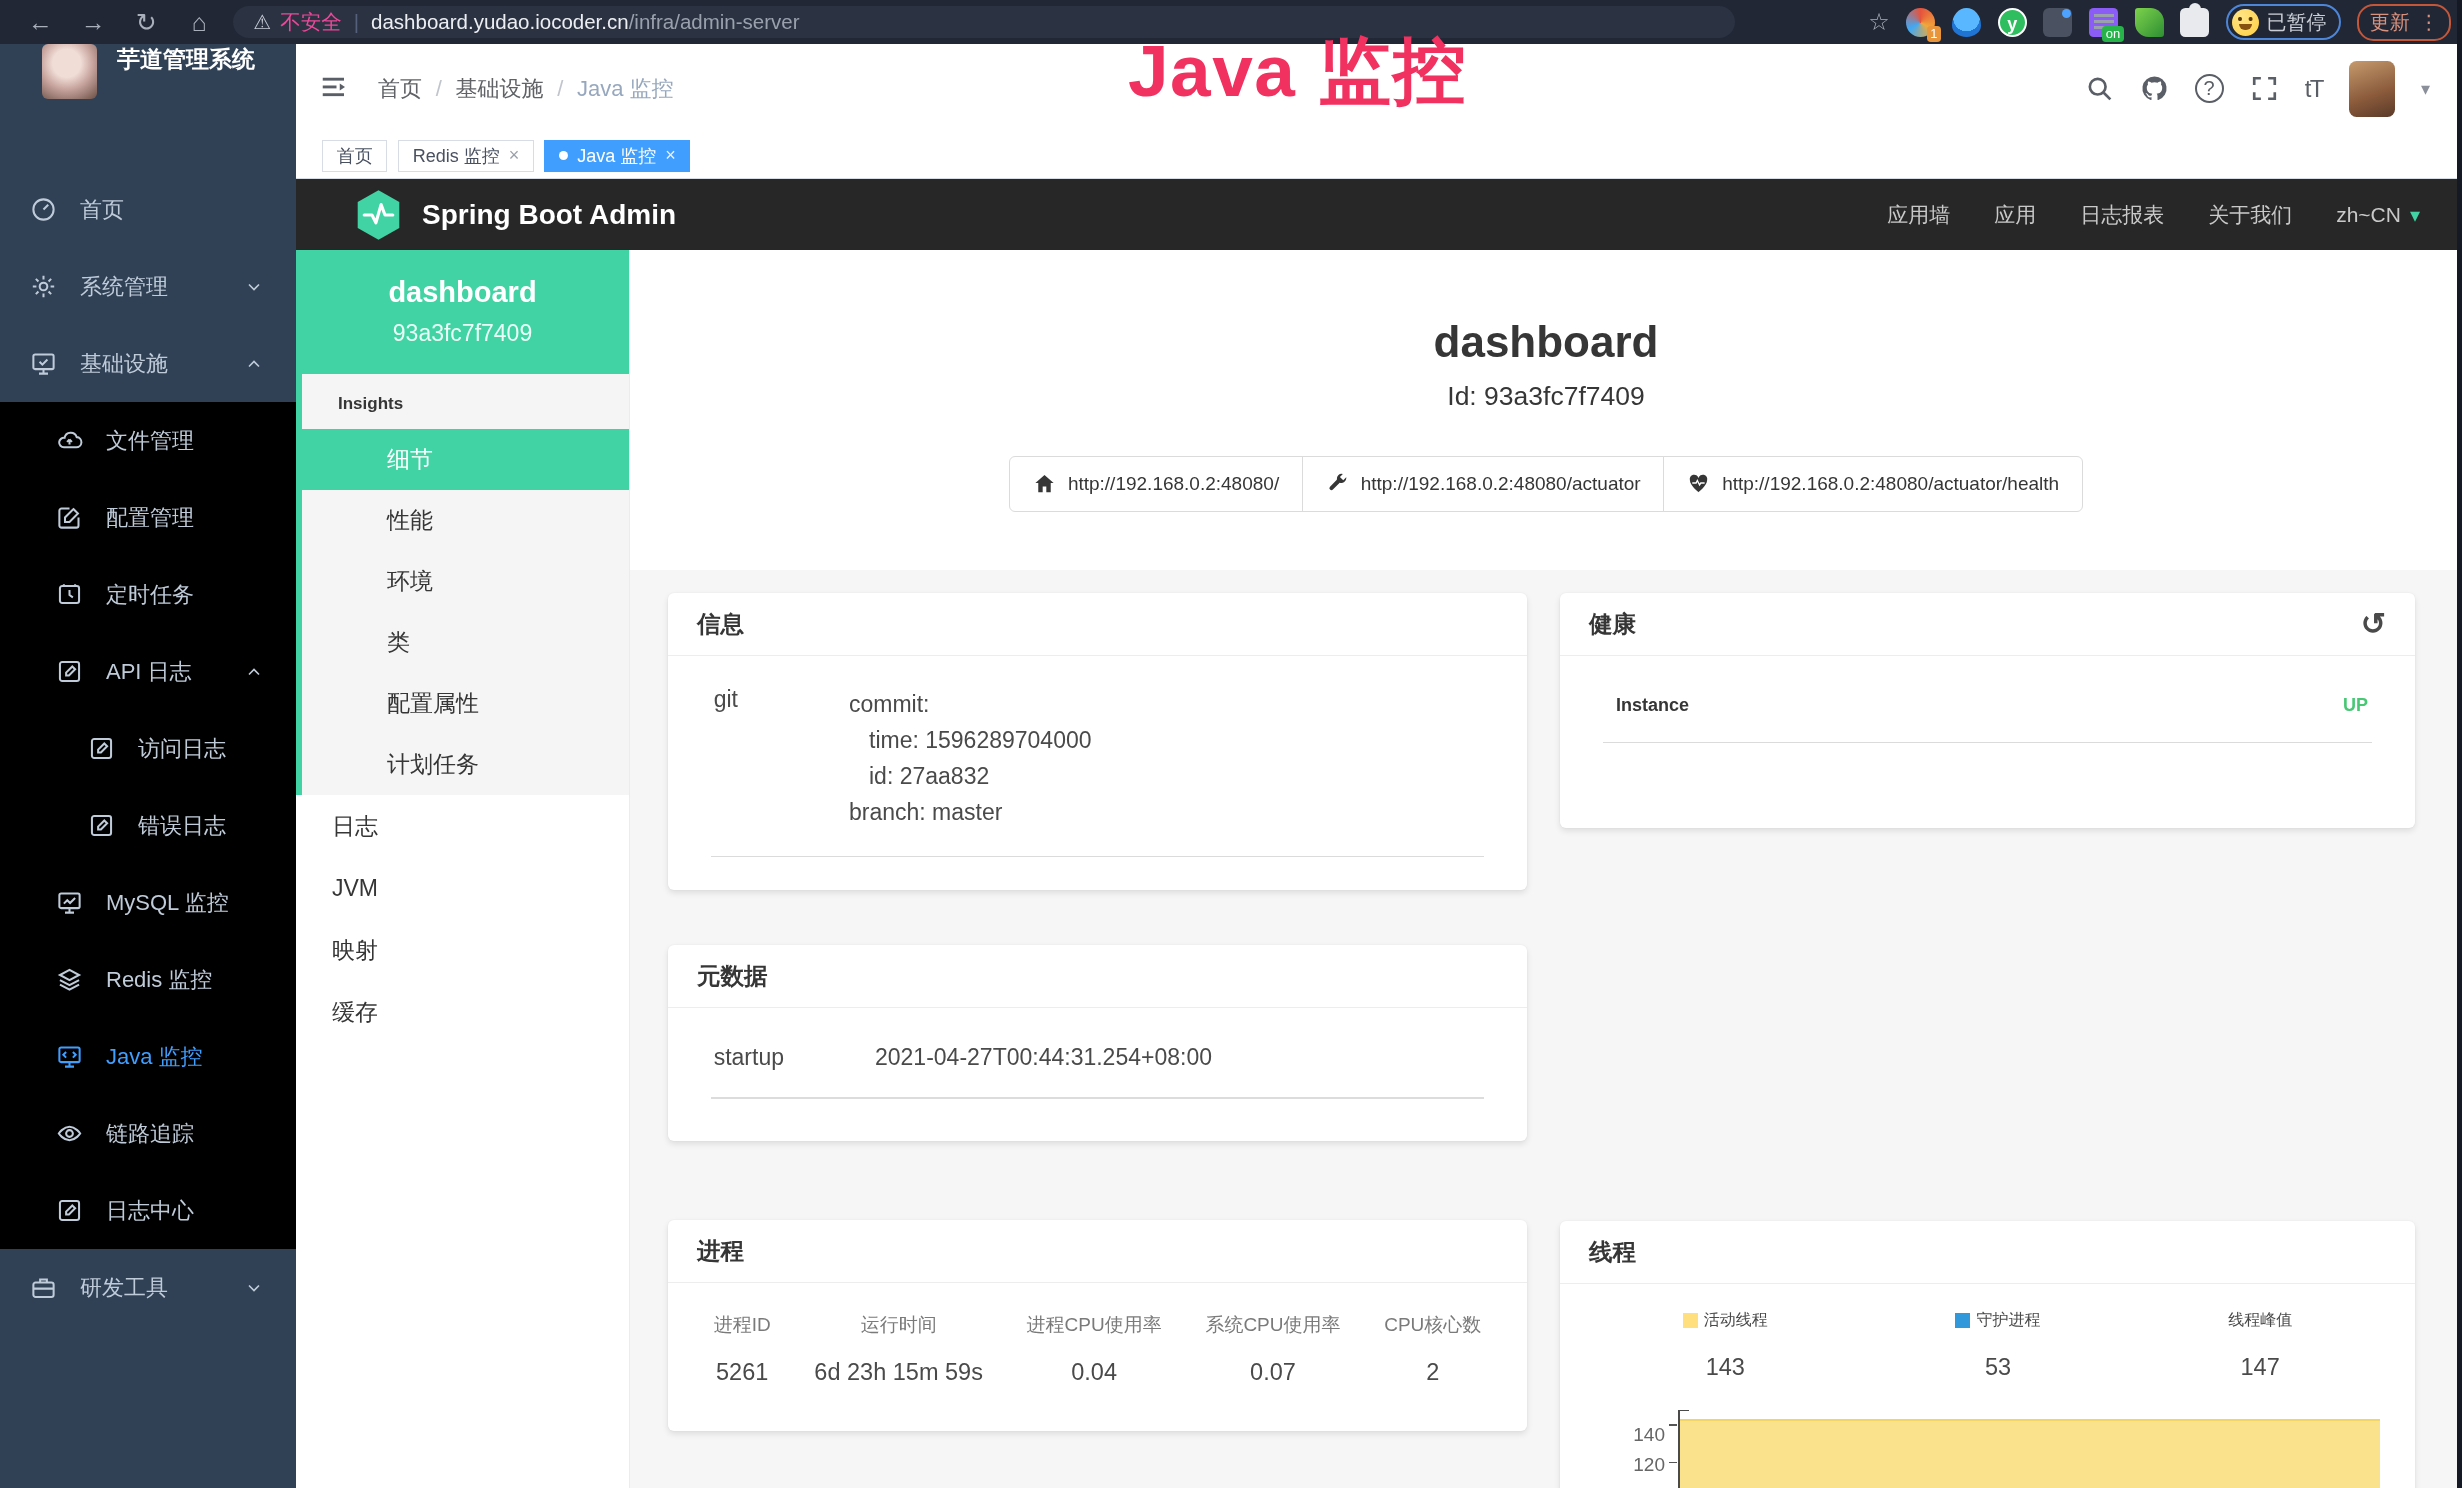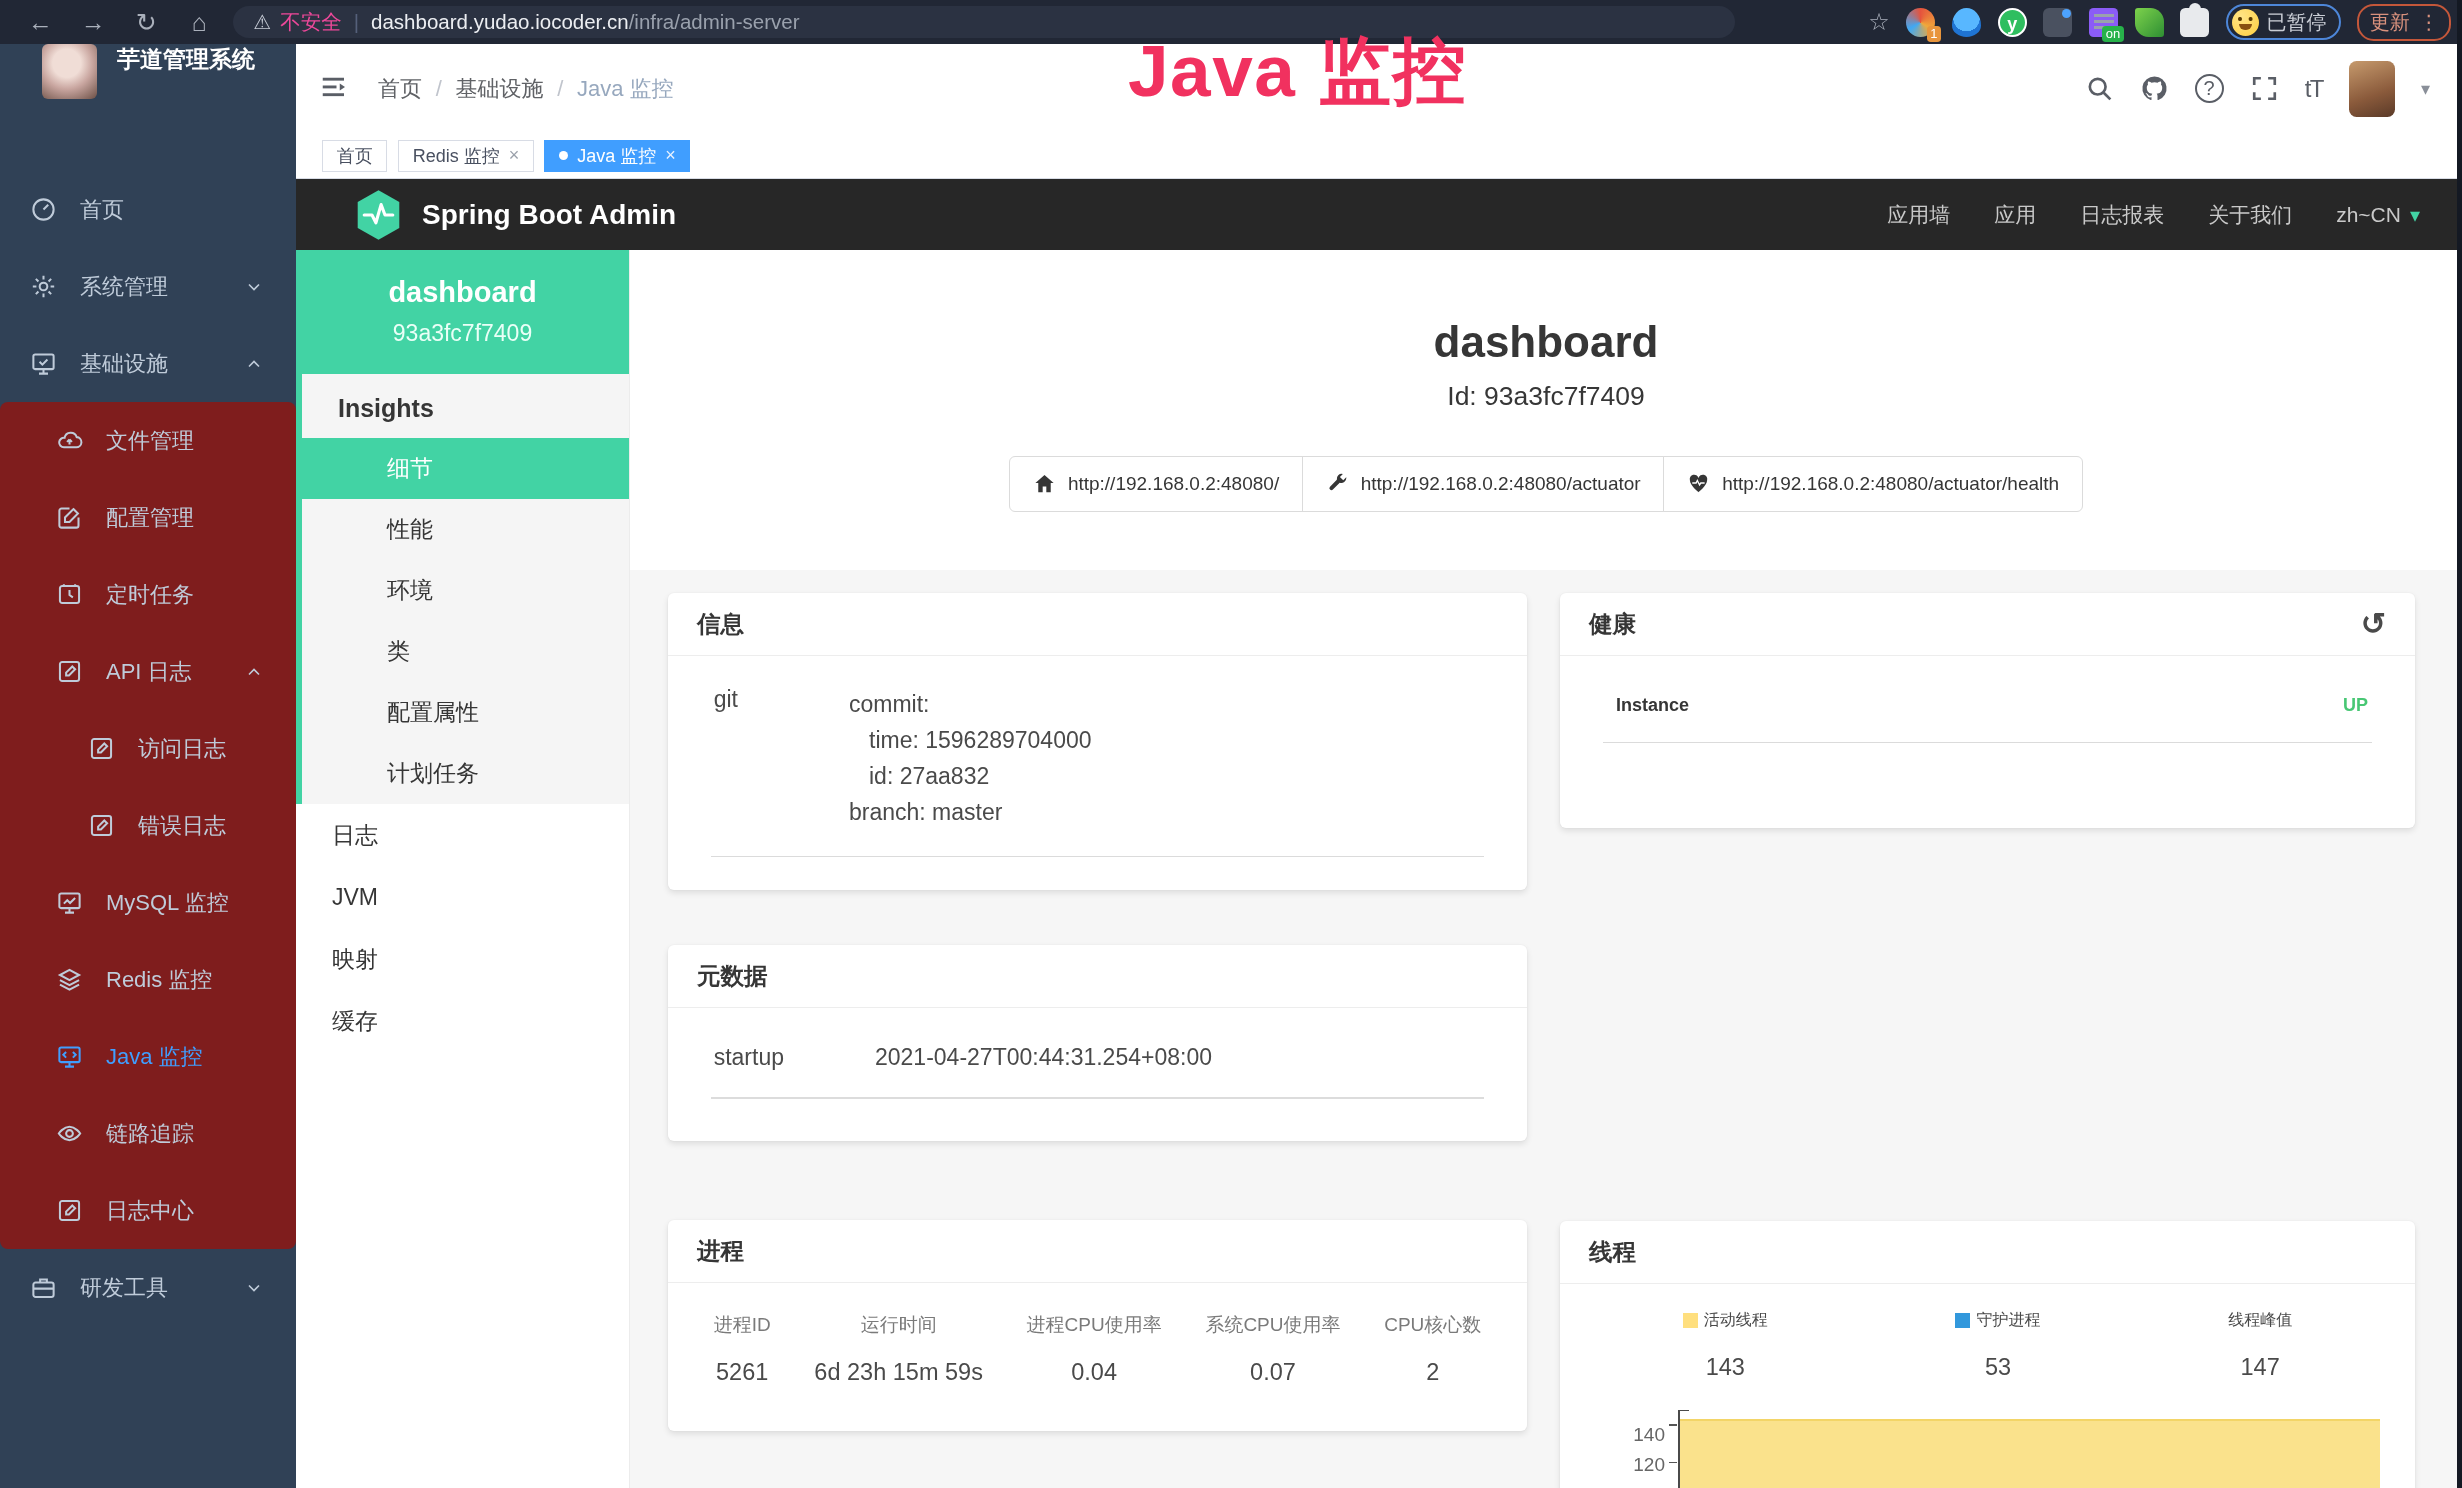--- a/index.html
+++ b/index.html
@@ -49,21 +49,21 @@
   .app-sidebar { width:296px; flex-shrink:0; background:#304156; color:#bfcbd9; font-size:22px; overflow:hidden; }
   .logo-row { height:127px; display:flex; align-items:flex-start; padding-left:42px; gap:20px; }
   .logo-img { width:55px; height:55px; border-radius:6px; flex-shrink:0;
               background:radial-gradient(circle at 45% 35%,#f0ddd6 30%,#c9a6a0 55%,#6b4f45 100%); }
   .logo-title { color:#fff; font-size:23px; font-weight:bold; }
   .menu-item { height:77px; display:flex; align-items:center; padding-left:27px; cursor:pointer; }
   .mi-icon { width:33px; height:33px; margin-right:20px; flex-shrink:0; display:flex; align-items:center; justify-content:center; }
   .mi-icon svg { width:27px; height:27px; }
   .chev { margin-left:auto; margin-right:32px; width:20px; height:20px; }
   .chev svg { width:20px; height:20px; }
-  .submenu-bg { background:#7f1d1d;border-radius:8px; }
+  .submenu-bg { background:#000000; }
   .lvl2 { padding-left:53px; }
   .lvl3 { padding-left:85px; }
   .menu-item.active { color:#409eff; }
 
   
   .content-col { flex:1; display:flex; flex-direction:column; min-width:0; }
   .top-header { height:89px; background:#fff; display:flex; align-items:center; padding:0 32px 0 23px; position:relative; }
   .hamb { width:33px; height:33px; margin-right:26px; color:#5a5e66; }
   .hamb svg { width:30px; height:30px; }
   .crumb { display:flex; align-items:center; gap:13.7px; font-size:22px; }
@@ -94,21 +94,21 @@
   .sba-nav .loc { display:flex; align-items:center; gap:9px; }
   .loc-caret { color:#42d3a4; font-size:20px; }
 
   
   .sba-body { flex:1; display:flex; min-height:0; }
   .sba-sidebar { width:334px; flex-shrink:0; background:#fff; border-right:0.8px solid #ececec; font-size:23px; color:#363636; }
   .sba-appheader { background:#42d3a4; color:#fff; text-align:center; padding:26px 7.6px 27px; cursor:pointer; }
   .sba-appname { font-size:29px; font-weight:bold; }
   .sba-appid { font-size:23px; margin-top:10.6px; color:#eafff7; }
   .insights { background:#f5f5f5; border-left:6px solid #42d3a4; }
-  .insights-label { padding:20px 0 15px 36px; font-weight:bold; font-size:25px; color:#363636; }
+  .insights-label { padding:20px 0 15px 36px; font-weight:bold; font-size:17px; color:#363636; }
   .sba-item { height:61px; line-height:61px; padding-left:85px; cursor:pointer; }
   .sba-item.active { background:#42d3a4; color:#fff; }
   .sba-root-item { height:62px; line-height:62px; padding-left:36px; cursor:pointer; }
 
   .sba-main { flex:1; background:#f6f6f6; min-width:0; position:relative; overflow:hidden; }
   .hero { background:#fff; padding:67px 0 58px; text-align:center; }
   .hero-title { font-size:44px; font-weight:bold; color:#363636; }
   .hero-sub { font-size:26.5px; color:#363636; margin-top:13.7px; }
   .links { display:flex; justify-content:center; margin-top:44px; }
   .link-btn { border:1.5px solid #dbdbdb; background:#fff; height:56px; display:flex; align-items:center;

